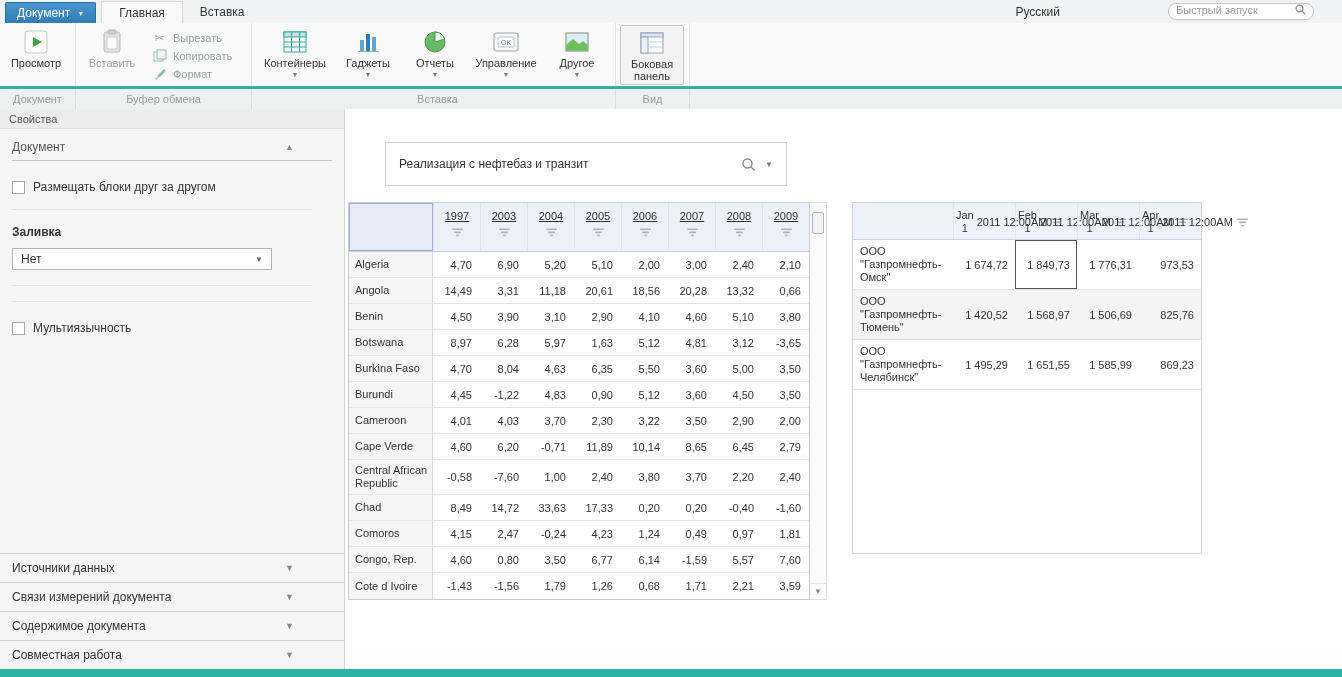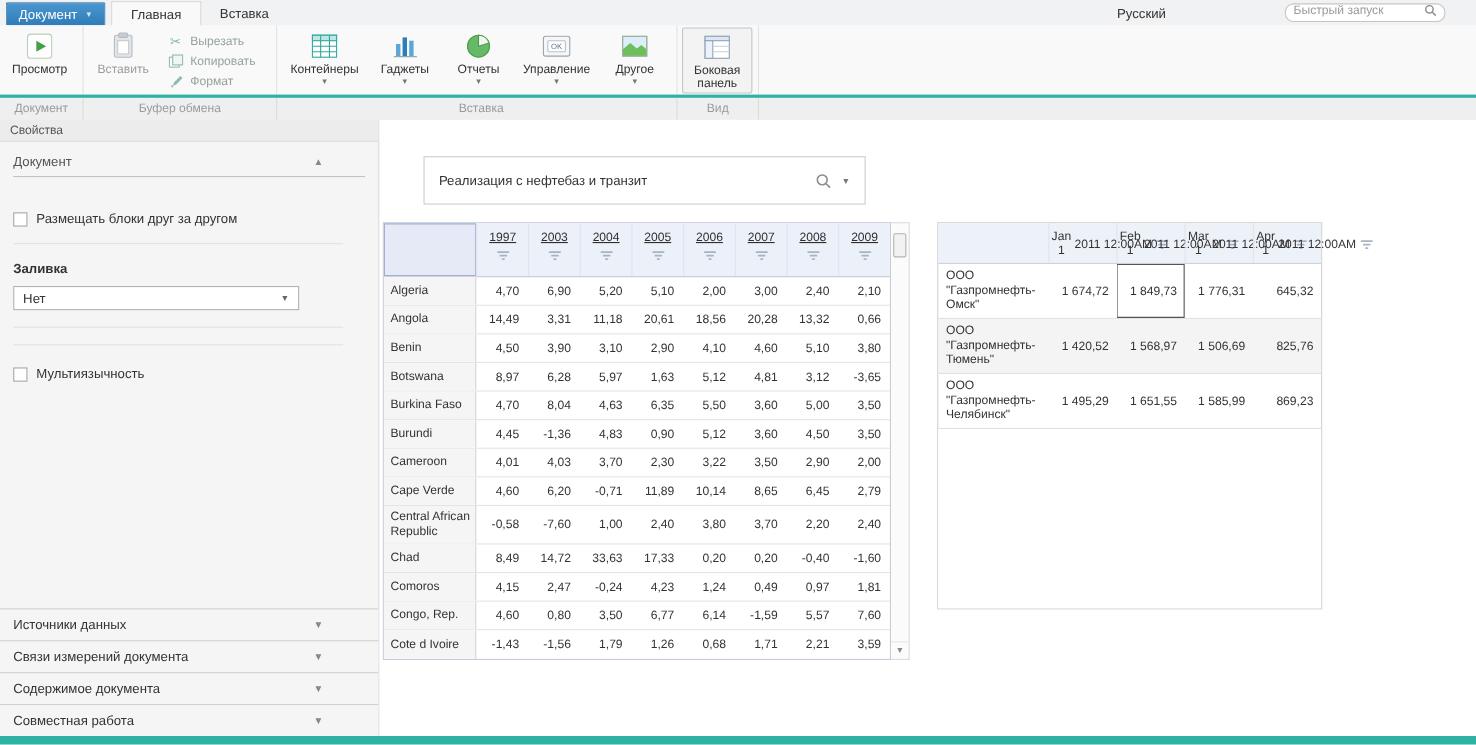--- a/index.html
+++ b/index.html
@@ -39,21 +39,21 @@
 
   
   .sidebar{width:345px;flex:0 0 auto;background:#f5f5f5;border-right:1px solid #d5d5d5;display:flex;flex-direction:column}
   .sb-title{height:30px;background:#fafafa;border-bottom:1px solid #e2e2e2;display:flex;align-items:center;padding:0 12px;flex:0 0 auto;position:relative}
   .sb-title .t{font-weight:bold;margin-left:7px}
   .sb-collapse{position:absolute;right:52px;color:#555;font-size:13px;cursor:default}
   .sb-close{position:absolute;right:28px;color:#555;font-size:14px;cursor:default}
   .props-bar{height:20px;background:#ececec;border-bottom:1px solid #dddddd;display:flex;align-items:center;padding-left:9px;font-size:11px;color:#555;flex:0 0 auto}
   .doc-head{margin:11px 12px 0 12px;padding-bottom:6px;border-bottom:1px solid #c3c3c3;display:flex;align-items:center;justify-content:space-between;color:#555}
   .doc-head .chev{color:#888;font-size:9px;margin-right:38px}
-  .sec-body{margin:12px 12px;width:300px}
+  .sec-body{margin:0 12px;width:300px}
   .cbrow{display:flex;align-items:center;gap:8px;margin-top:19px}
   .cb{width:13px;height:13px;background:#fff;border:1px solid #a6a6a6;flex:0 0 auto}
   .cbrow.bold .cblabel{font-weight:bold}
   .divider{border-bottom:1px solid #e2e2e2;margin-top:15px}
   .lbl-b{font-weight:bold;margin-top:15px}
   .selectbox{margin-top:9px;width:260px;height:22px;background:#fff;border:1px solid #b3b3b3;display:flex;align-items:center;padding:0 8px;justify-content:space-between}
   .selectbox .chev{font-size:8px;color:#666}
   .accordions{margin-top:auto}
   .acc{height:29px;border-top:1px solid #d2d2d2;display:flex;align-items:center;padding:0 12px;color:#333;position:relative;background:#f5f5f5}
   .acc .chev{position:absolute;right:50px;font-size:9px;color:#888}
@@ -460,21 +460,21 @@
                 <div class="lt-val">4,63</div>
                 <div class="lt-val">6,35</div>
                 <div class="lt-val">5,50</div>
                 <div class="lt-val">3,60</div>
                 <div class="lt-val">5,00</div>
                 <div class="lt-val">3,50</div>
               </div>
               <div class="lt-row">
                 <div class="lt-rowlabel">Burundi</div>
                 <div class="lt-val">4,45</div>
-                <div class="lt-val">-1,36</div>
+                <div class="lt-val">-1,22</div>
                 <div class="lt-val">4,83</div>
                 <div class="lt-val">0,90</div>
                 <div class="lt-val">5,12</div>
                 <div class="lt-val">3,60</div>
                 <div class="lt-val">4,50</div>
                 <div class="lt-val">3,50</div>
               </div>
               <div class="lt-row">
                 <div class="lt-rowlabel">Cameroon</div>
                 <div class="lt-val">4,01</div>
@@ -611,21 +611,21 @@
                 </svg>
               </span>
             </div>
           </div>
         <div>
             <div class="rt-row">
               <div class="rt-rowlabel">ООО "Газпромнефть-Омск"</div>
               <div class="rt-val">1 674,72</div>
               <div class="rt-val selected">1 849,73</div>
               <div class="rt-val">1 776,31</div>
-              <div class="rt-val">645,32</div>
+              <div class="rt-val">973,53</div>
             </div>
             <div class="rt-row alt">
               <div class="rt-rowlabel">ООО "Газпромнефть-Тюмень"</div>
               <div class="rt-val">1 420,52</div>
               <div class="rt-val">1 568,97</div>
               <div class="rt-val">1 506,69</div>
               <div class="rt-val">825,76</div>
             </div>
             <div class="rt-row">
               <div class="rt-rowlabel">ООО "Газпромнефть-Челябинск"</div>

